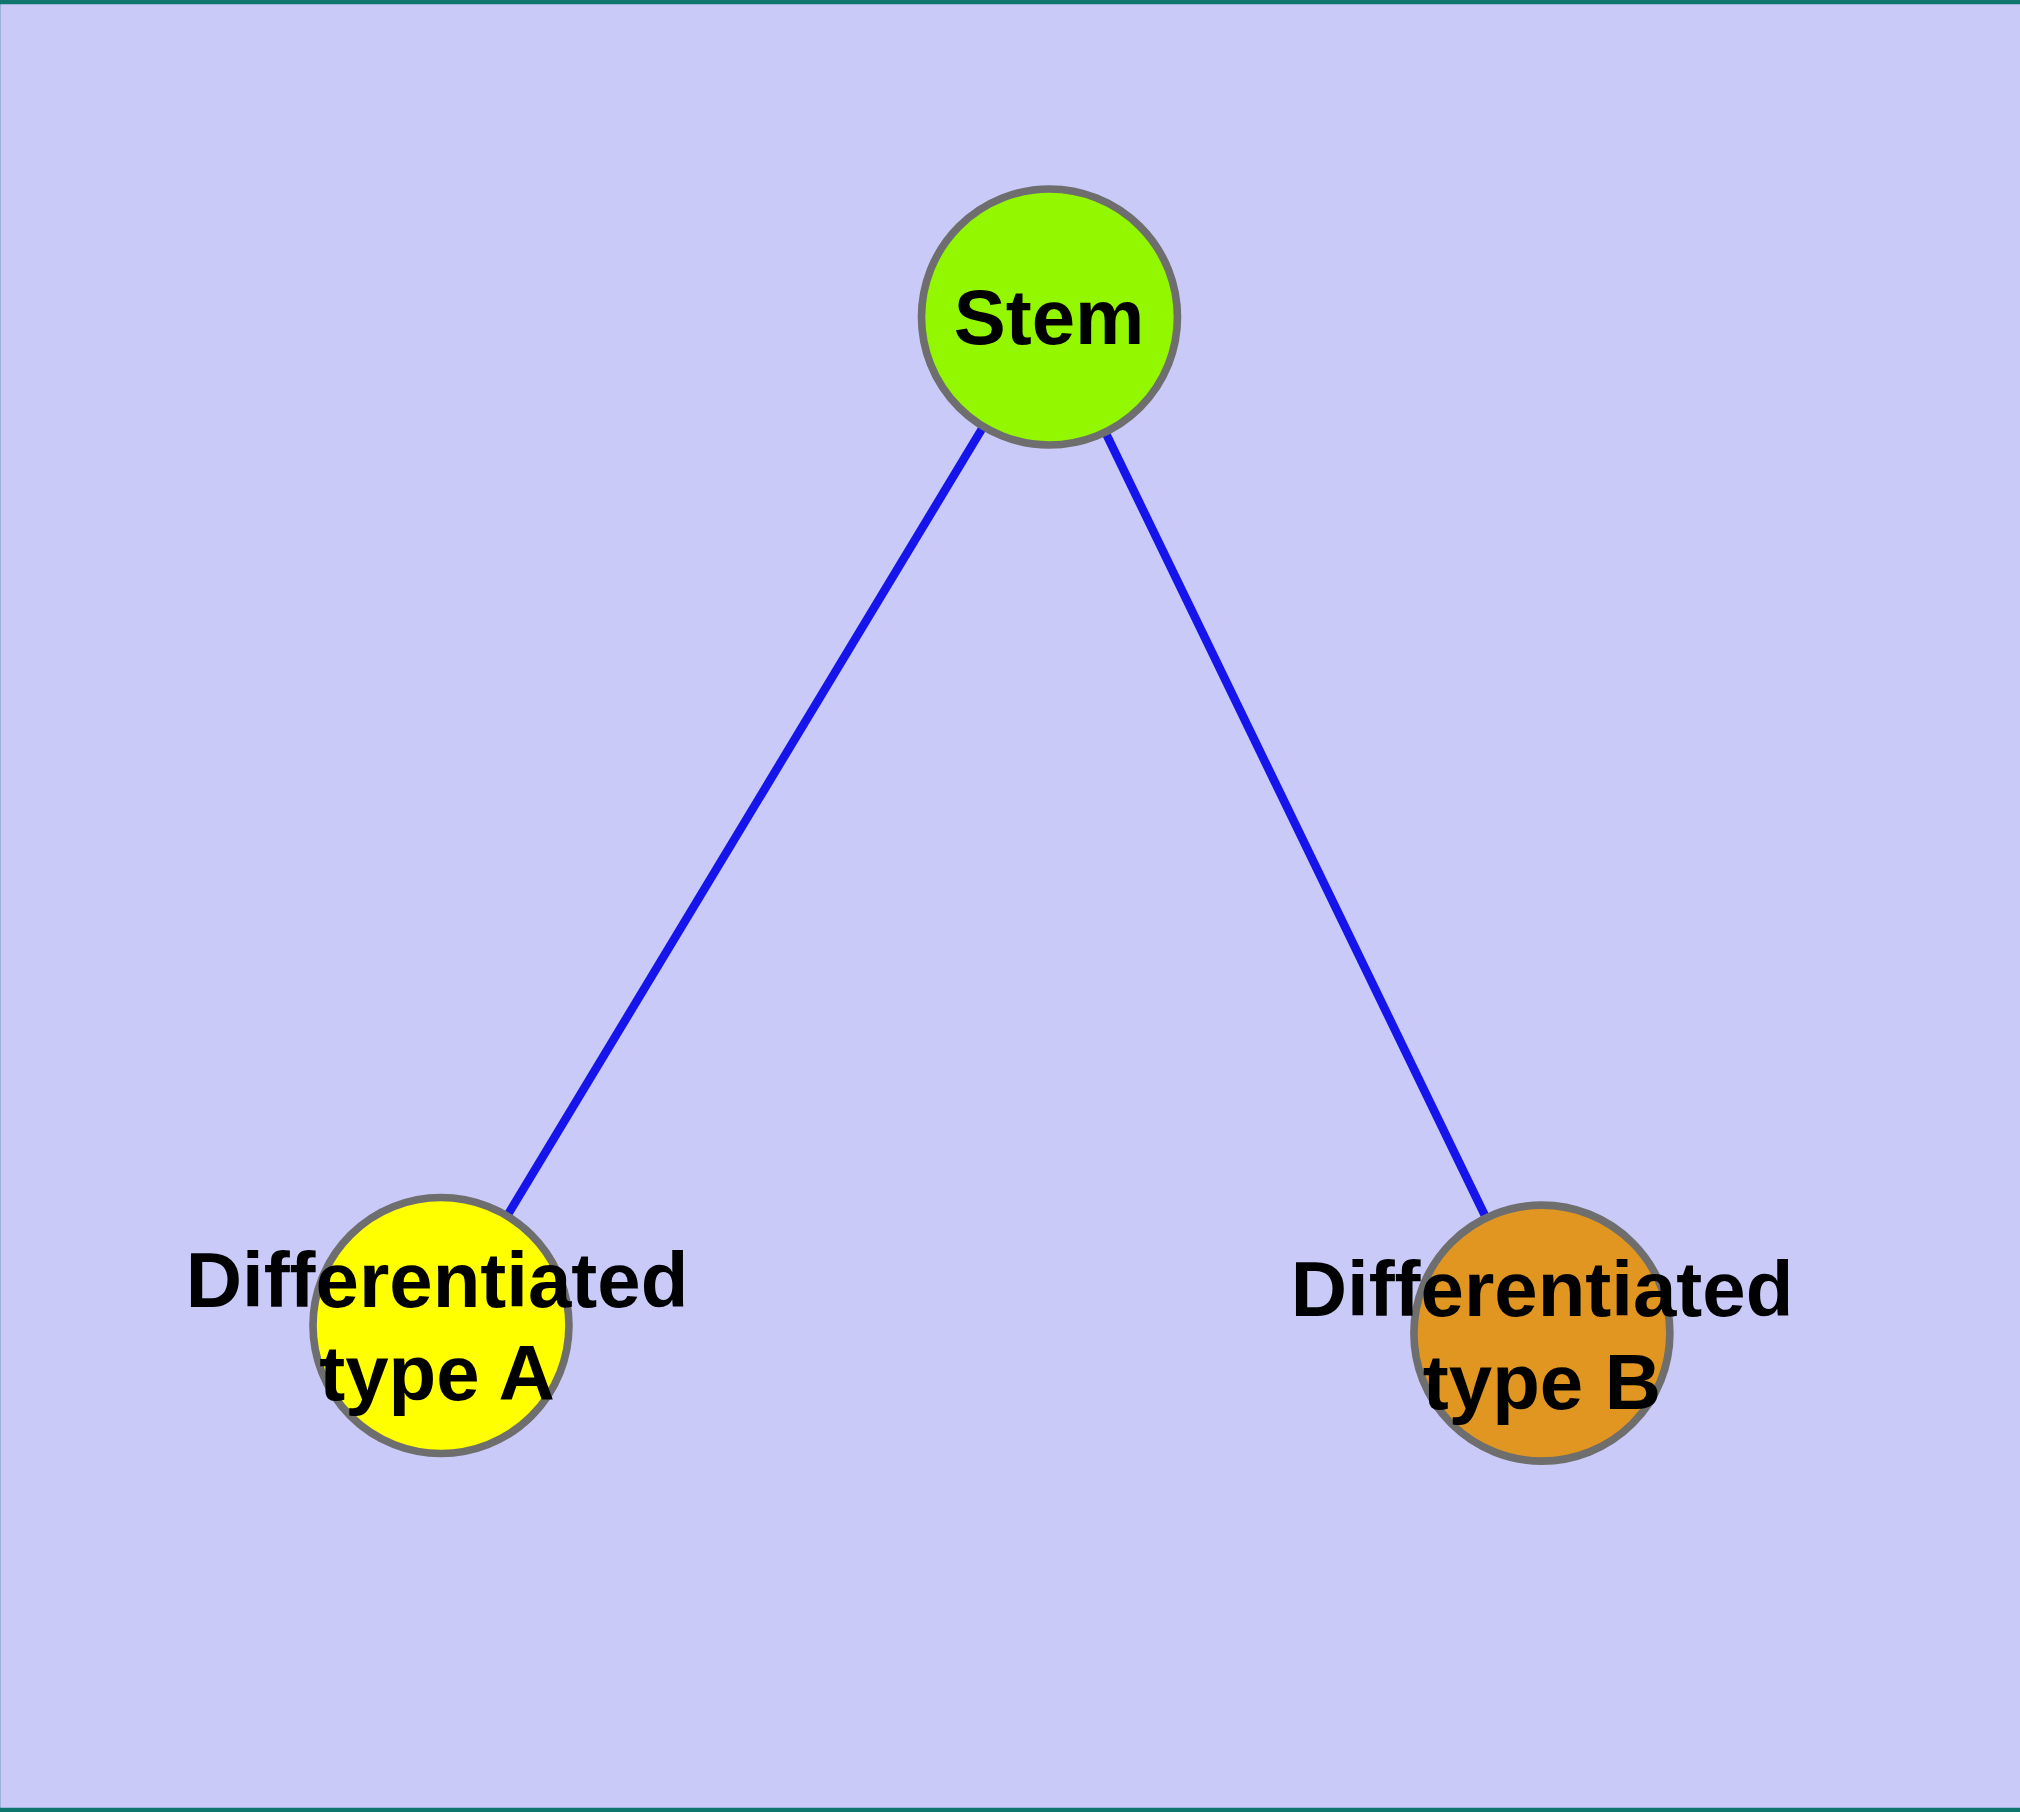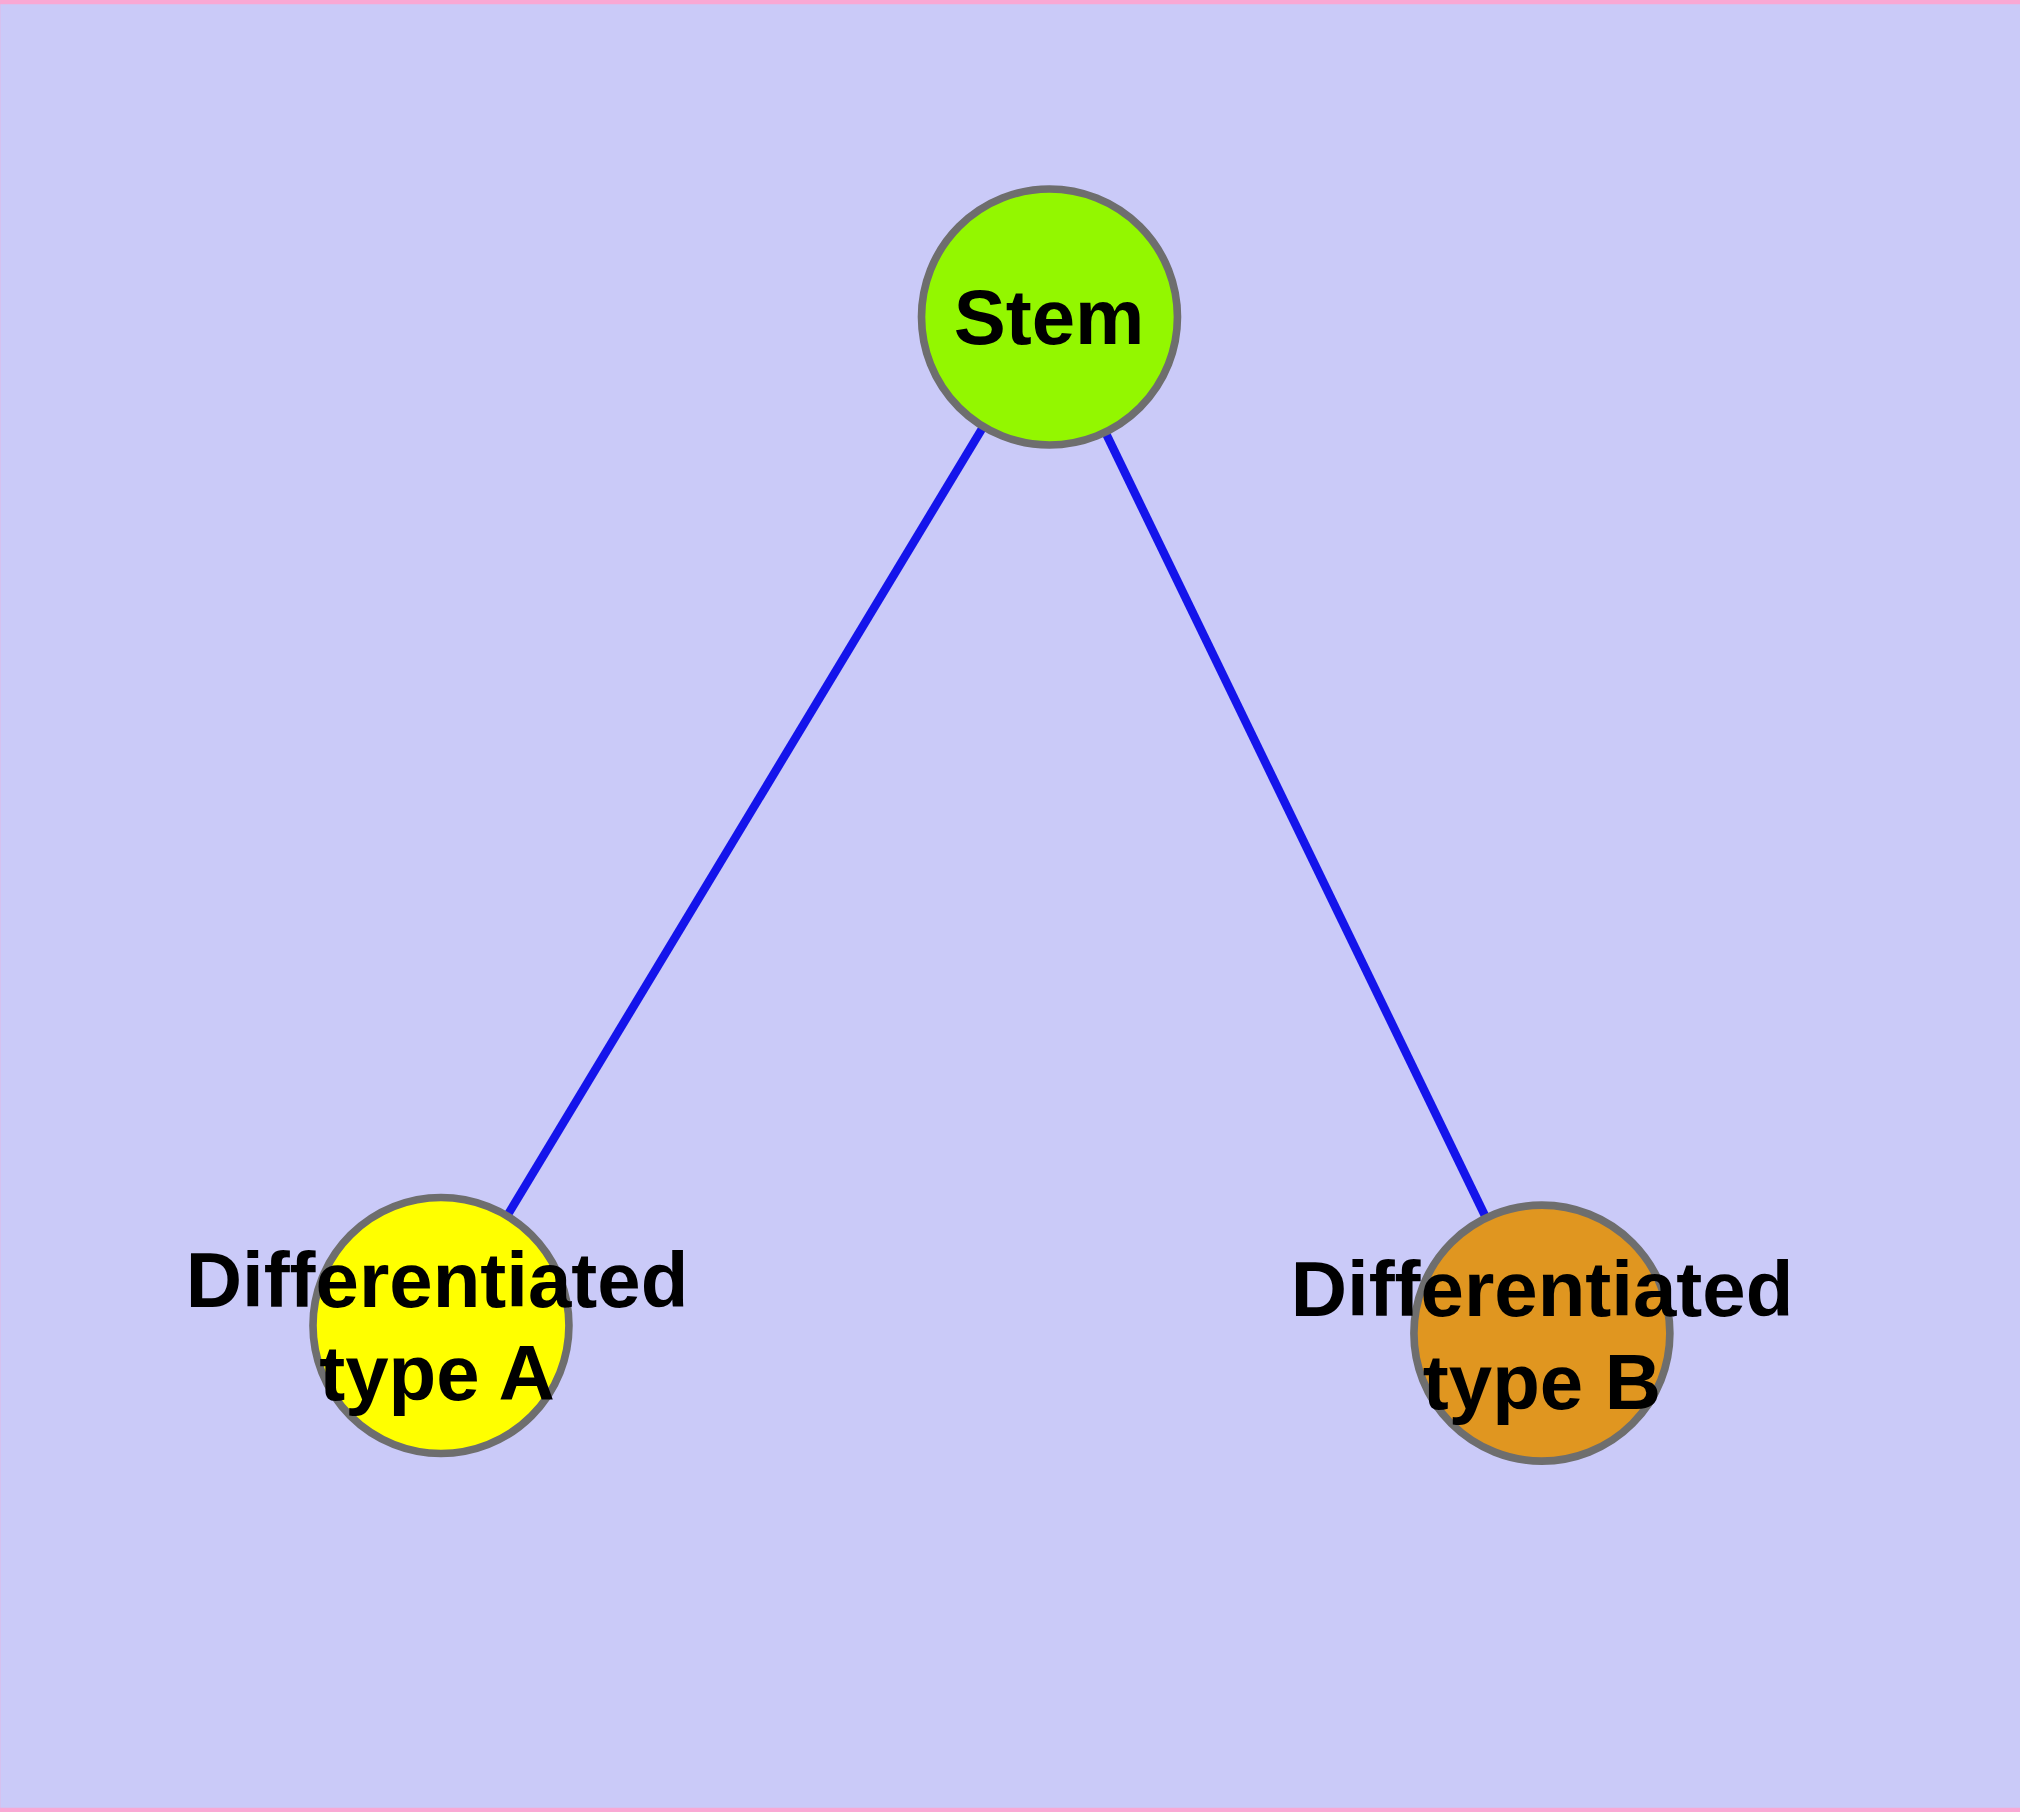--- a/index.html
+++ b/index.html
@@ -5,21 +5,21 @@
   html, body {
     margin: 0;
     padding: 0;
     background: #ffffff;
     font-family: "Liberation Sans", sans-serif;
   }
   .stage {
     position: relative;
     width: 2021px;
     height: 1812px;
-    background: #f9a8d4;
+    background: #0f766e;
     overflow: hidden;
   }
   .canvas-svg {
     position: absolute;
     left: 0;
     top: 0;
     width: 2021px;
     height: 1812px;
     display: block;
   }

